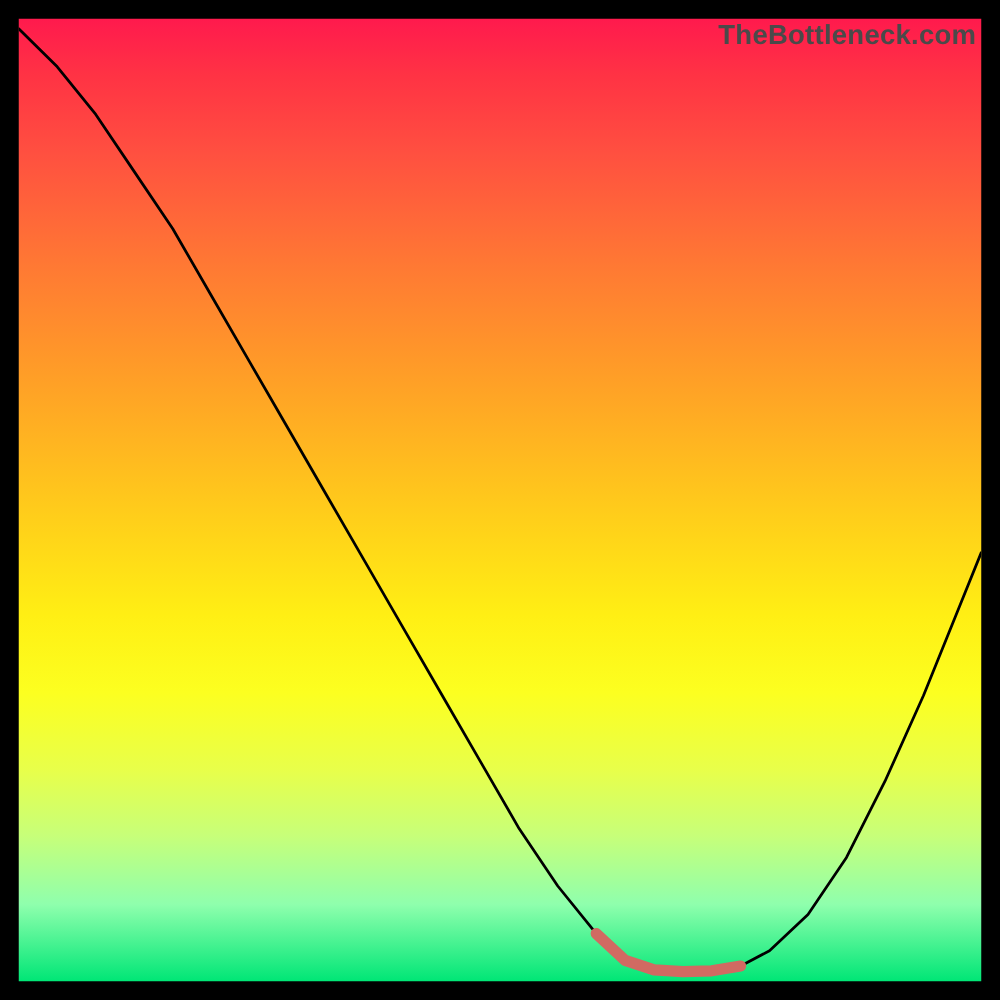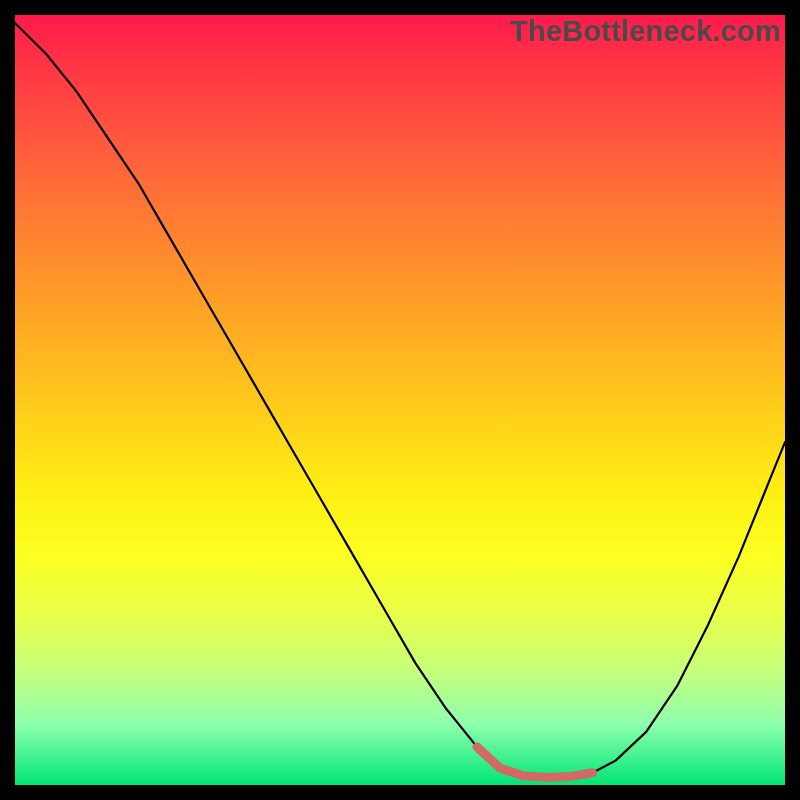--- a/index.html
+++ b/index.html
@@ -28,21 +28,21 @@
       #e8ff4a 78%,
       #c6ff7a 85%,
       #8fffad 92%,
       #00e676 100%);
   }
   .attrib {
     position: absolute;
     top: 0;
     right: 4px;
     font-family: Arial, Helvetica, sans-serif;
-    font-size: 29px;
+    font-size: 22px;
     font-weight: 600;
     color: #4a4a4a;
     letter-spacing: 0.2px;
   }
   svg.curve {
     position: absolute;
     left: 0; top: 0;
     width: 100%; height: 100%;
   }
 </style>

